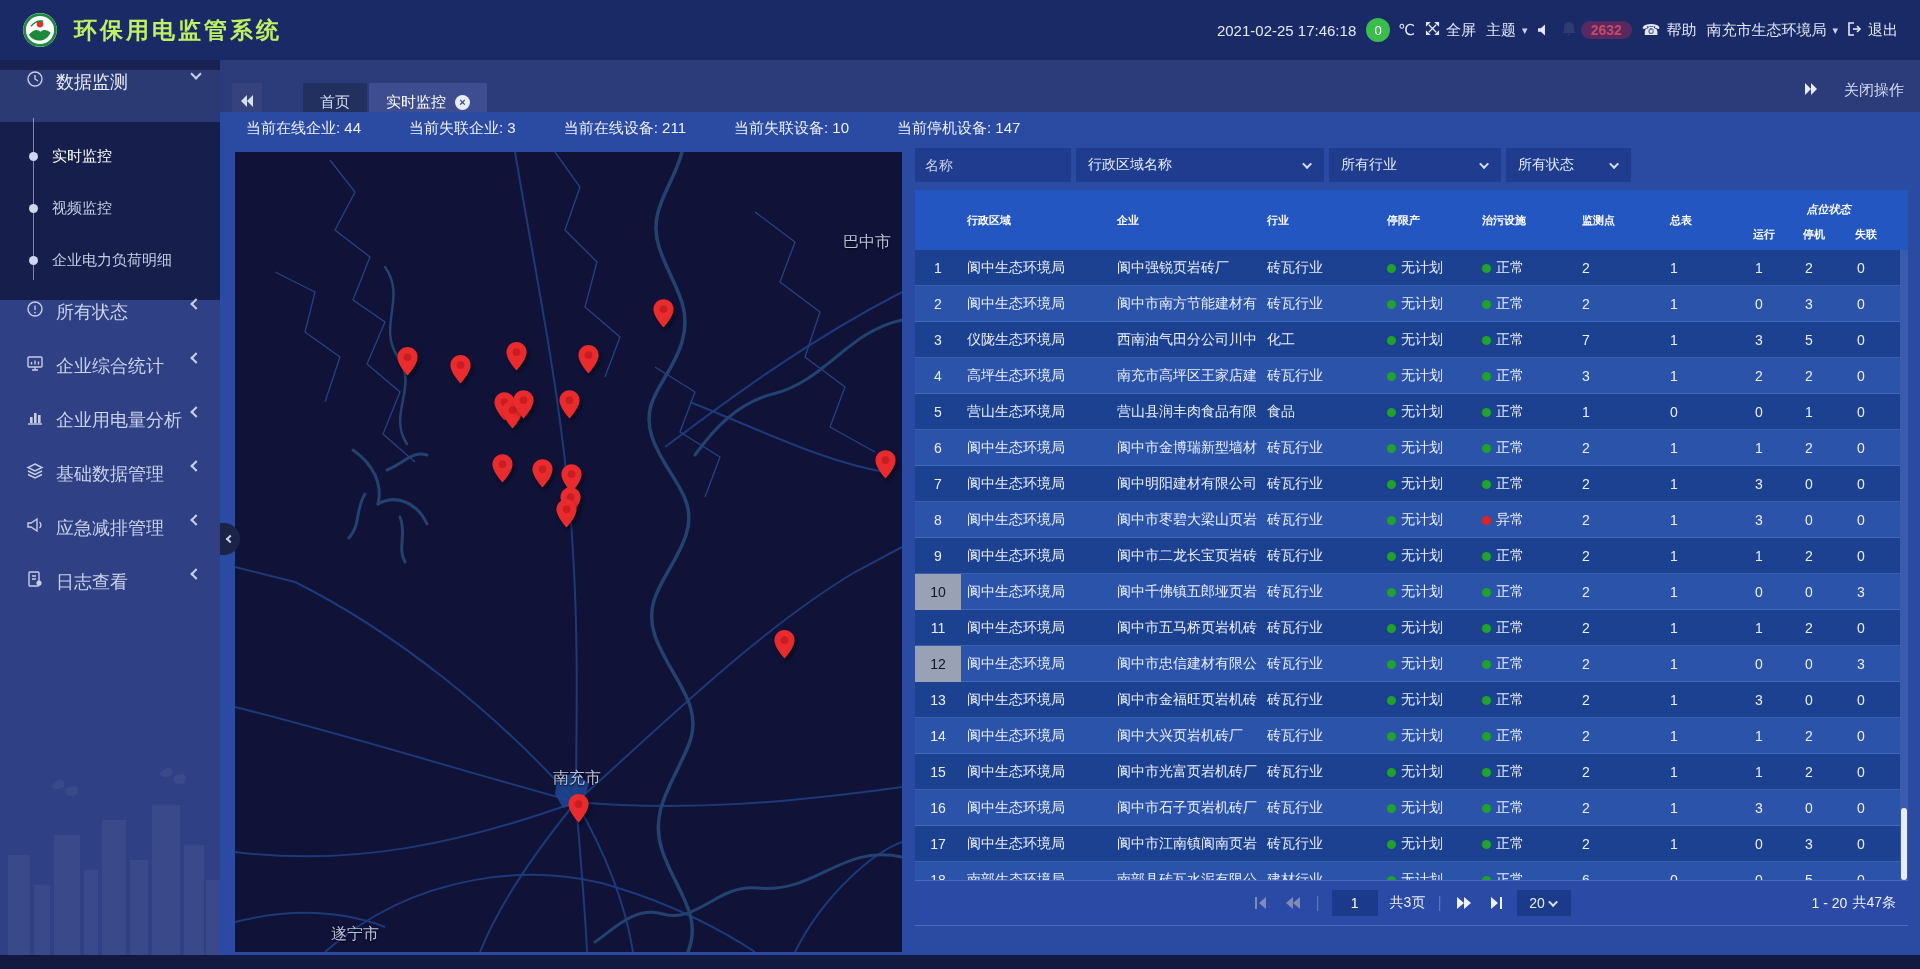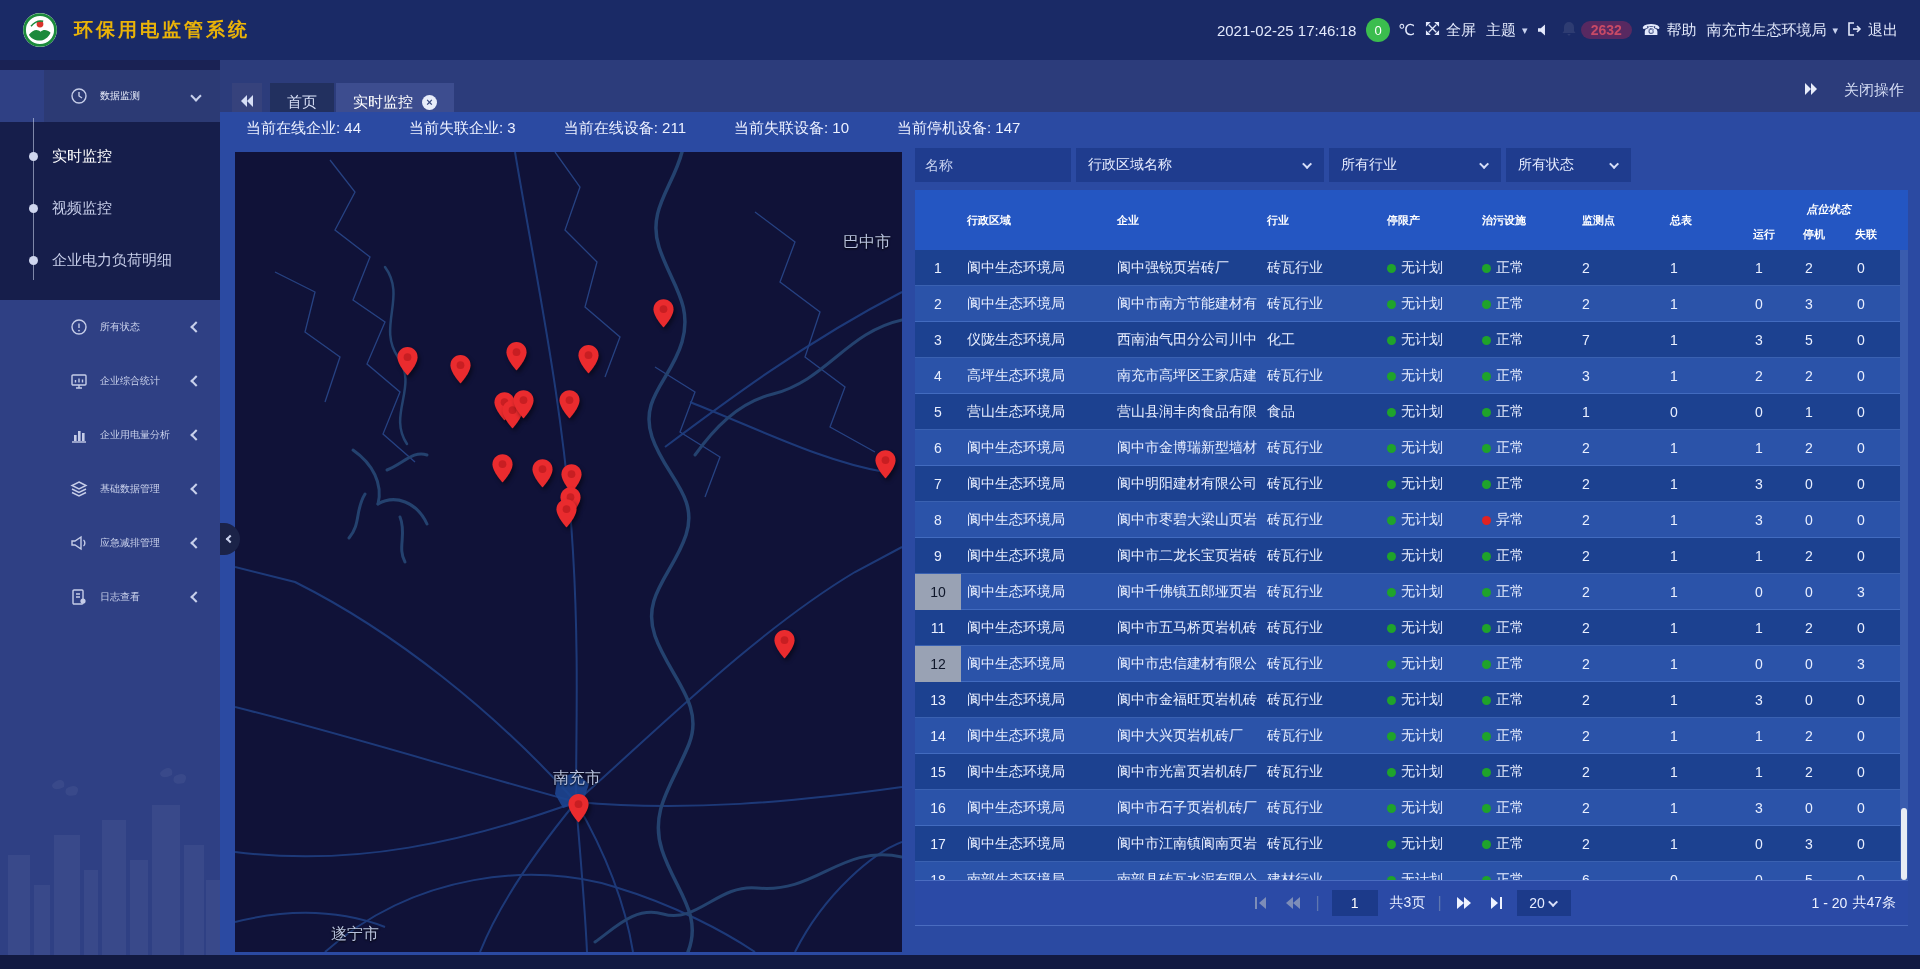--- a/index.html
+++ b/index.html
@@ -3,55 +3,55 @@
 <meta charset="utf-8">
 <style>
   * { margin:0; padding:0; box-sizing:border-box; }
   body { font-family:"Liberation Sans","DejaVu Sans",sans-serif; background:#121A42; }
   .page { position:relative; width:1920px; height:969px; overflow:hidden; background:#121A42; }
 
   
   .hdr { position:absolute; left:0; top:0; width:1920px; height:60px; background:#1A2A66;
          display:flex; align-items:center; padding:0 22px; color:#E3E9FC; }
   .hdr .logo { width:36px; height:36px; margin-right:16px; flex:0 0 auto; }
-  .hdr .title { font-size:19px; font-weight:bold; letter-spacing:3px; color:#eab308; }
+  .hdr .title { font-size:23px; font-weight:bold; letter-spacing:3px; color:#bef264; }
   .hdr .right { margin-left:auto; display:flex; align-items:center; gap:10px; font-size:15px; }
   .hbtn { background:none; border:0; color:#E3E9FC; font-size:15px; display:flex; align-items:center; gap:6px;
           cursor:pointer; font-family:inherit; }
   .temp-badge { width:24px; height:24px; border-radius:50%; background:#3BBD4E; color:#fff; font-size:13px;
                 display:flex; align-items:center; justify-content:center; }
   .temp-wrap { display:flex; align-items:center; gap:8px; }
   .bell-wrap { display:flex; align-items:center; gap:4px; cursor:pointer; }
   .badge { background:rgba(190,40,90,.38); color:#C84A66; font-weight:bold; font-size:14px;
            border-radius:10px; padding:1px 10px; }
   .caret { font-size:11px; color:#C9D2F0; }
 
   
   .sidebar { position:absolute; left:0; top:60px; width:220px; height:895px; background:#2F4084;
              border-top:10px solid #1A2254; overflow:hidden; }
-  .sb-ghead { height:52px; display:flex; align-items:center; color:#E8ECFA; font-size:10px; cursor:pointer;margin-left:44px; }
+  .sb-ghead { height:52px; display:flex; color:#E8ECFA; font-size:18px; cursor:pointer; }
   .sb-ghead .sb-ico { width:18px; height:18px; margin-left:26px; margin-right:12px; flex:0 0 auto; }
   .sb-group.expanded > .sb-ghead { background:#2C3A74; }
   .sb-group { }
   .sb-ghead .chev { margin-left:auto; margin-right:20px; }
   .chev { width:8px; height:8px; border-left:2px solid #C9D1EC; border-bottom:2px solid #C9D1EC; display:inline-block; }
   .chev.down { transform:rotate(-45deg); }
   .chev.left { transform:rotate(45deg); }
   .sb-sub { position:relative; background:#161E4B; padding:8px 0 14px 0; }
   .sb-sub:before { content:""; position:absolute; left:33px; top:-4px; bottom:20px; width:1px; background:rgba(214,222,245,.55); }
   .sb-item { position:relative; height:52px; display:flex; align-items:center; color:#C6CDE8; font-size:15px; cursor:pointer; }
   .sb-item .sb-dot { position:absolute; left:29px; width:9px; height:9px; border-radius:50%; background:#CFD6EE; }
   .sb-item span:last-child { margin-left:52px; }
   .sb-item.active { color:#FFFFFF; }
   .sb-group:not(.expanded) .sb-ghead { height:54px; color:#CBD2EC; }
   .watermark { position:absolute; left:0; bottom:0; }
 
   
   .tabbar { position:absolute; left:220px; top:60px; width:1700px; height:62px; background:#2C3C7B;
-            display:flex; align-items:flex-end; padding:0 16px 0 12px; border-bottom:1px solid #44609F; }
+            display:flex; align-items:flex-end; padding:0 16px 0 12px; border-bottom:1px solid #44609F;gap:33px; }
   .tab-scroll { width:30px; height:38px; background:#36427C; border:0; color:#D6DEF5; display:flex;
                 align-items:center; justify-content:center; cursor:pointer; margin-right:8px; }
   .tabs { display:flex; gap:2px; }
   .tab { height:38px; display:flex; align-items:center; gap:9px; padding:0 17px; background:#22305F;
          color:#D7DEF5; font-size:15px; cursor:pointer; }
   .tab.active { background:#3D4D8F; color:#FFFFFF; }
   .tab-close { width:15px; height:15px; border-radius:50%; background:#E8EDFA; color:#39497F; font-size:11px;
                line-height:15px; text-align:center; font-weight:bold; }
   .tabbar .rgt { margin-left:auto; align-self:center; display:flex; align-items:center; gap:26px;justify-content:flex-end; }
   .tbtn-plain { background:none; border:0; color:#E8EDFA; cursor:pointer; display:flex; align-items:center; }

